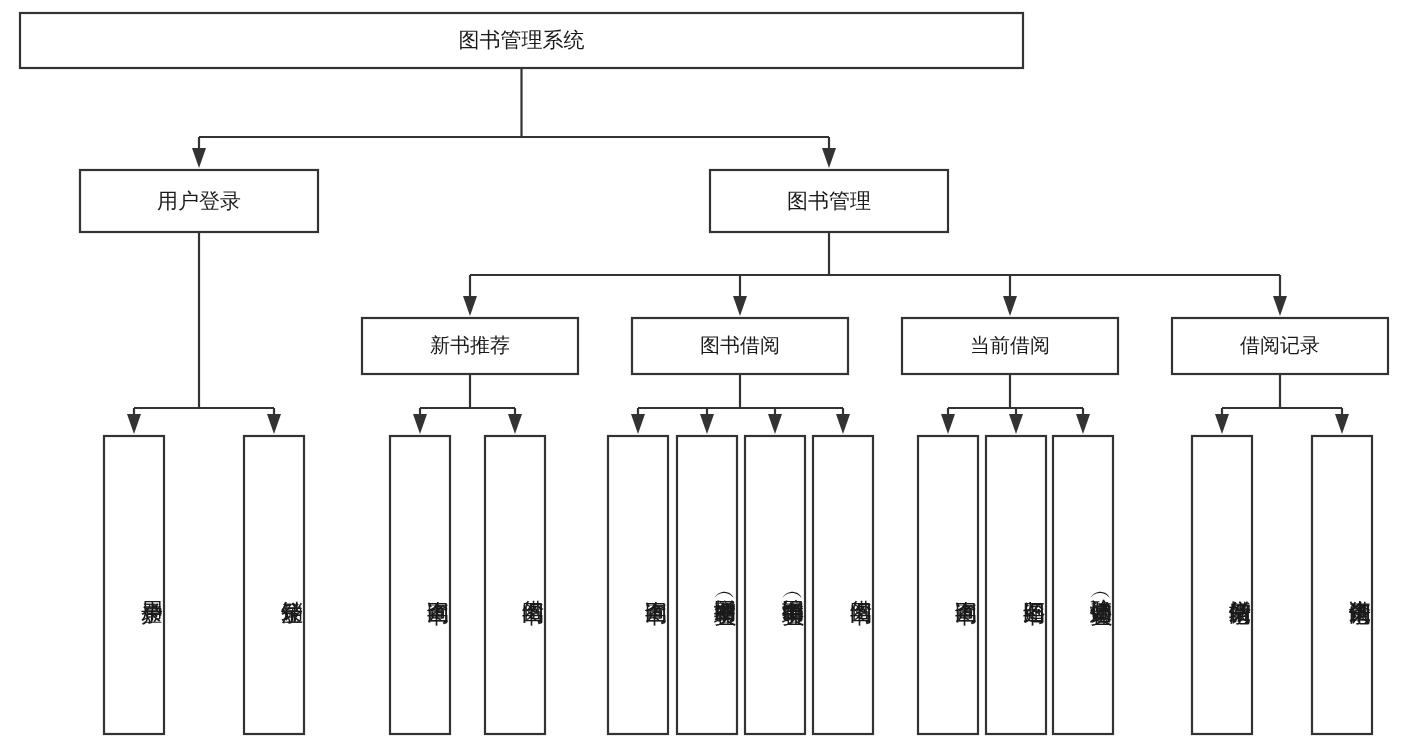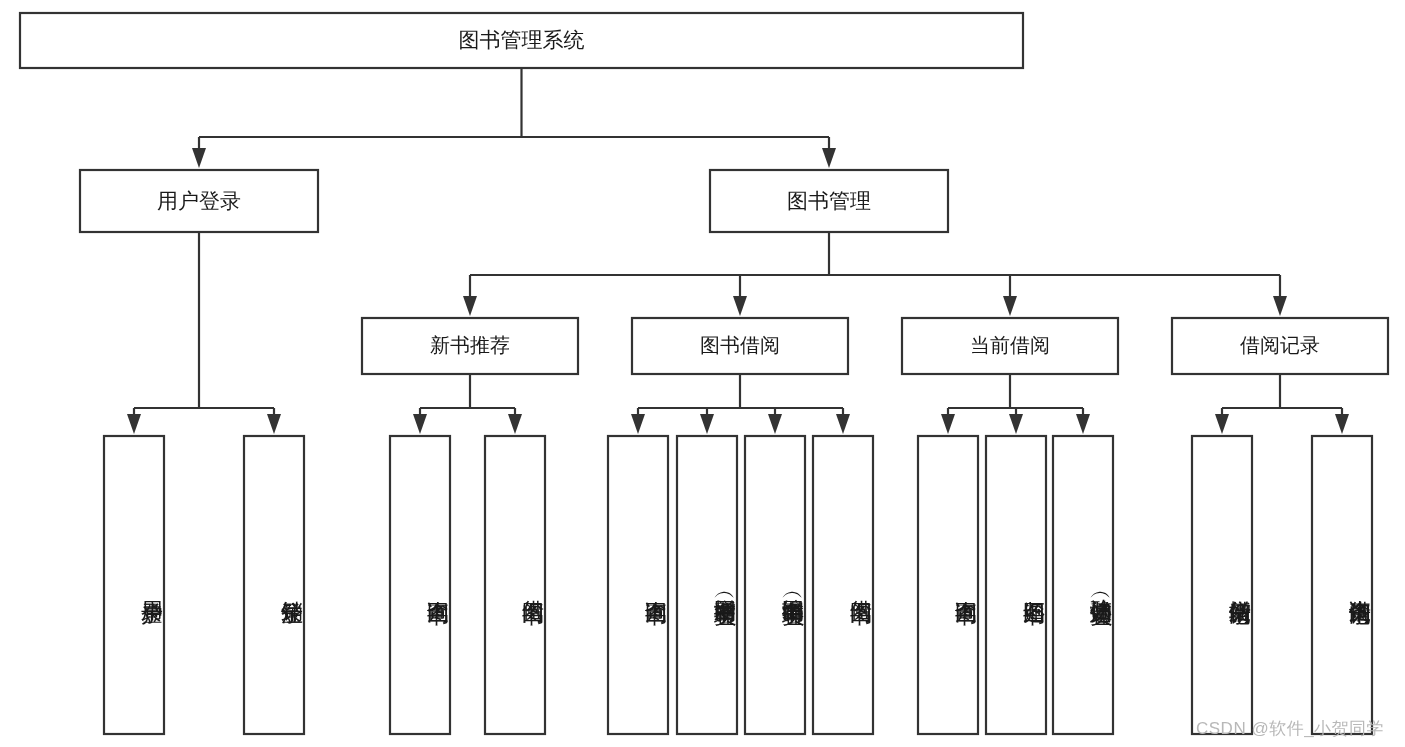--- a/index.html
+++ b/index.html
@@ -179,14 +179,13 @@
       <div class="leaf-label" style="left: 608px; top: 446px; width: 60px; height: 278px;">查询图书</div>
       <div class="leaf-label" style="left: 677px; top: 446px; width: 60px; height: 278px;">新增图书（管理员）</div>
       <div class="leaf-label" style="left: 745px; top: 446px; width: 60px; height: 278px;">编辑图书（管理员）</div>
       <div class="leaf-label" style="left: 813px; top: 446px; width: 60px; height: 278px;">借阅图书</div>
       <div class="leaf-label" style="left: 918px; top: 446px; width: 60px; height: 278px;">查询图书</div>
       <div class="leaf-label" style="left: 986px; top: 446px; width: 60px; height: 278px;">归还图书</div>
       <div class="leaf-label" style="left: 1053px; top: 446px; width: 60px; height: 278px;">确认归还（管理员）</div>
       <div class="leaf-label" style="left: 1192px; top: 446px; width: 60px; height: 278px;">新增借阅记录</div>
       <div class="leaf-label" style="left: 1312px; top: 446px; width: 60px; height: 278px;">查询借阅记录</div>
     </div>
-  <div class="watermark" style="left: 1196px; top: 717px;">CSDN @软件_小贺同学</div>
 </div>
 
 </body></html>

